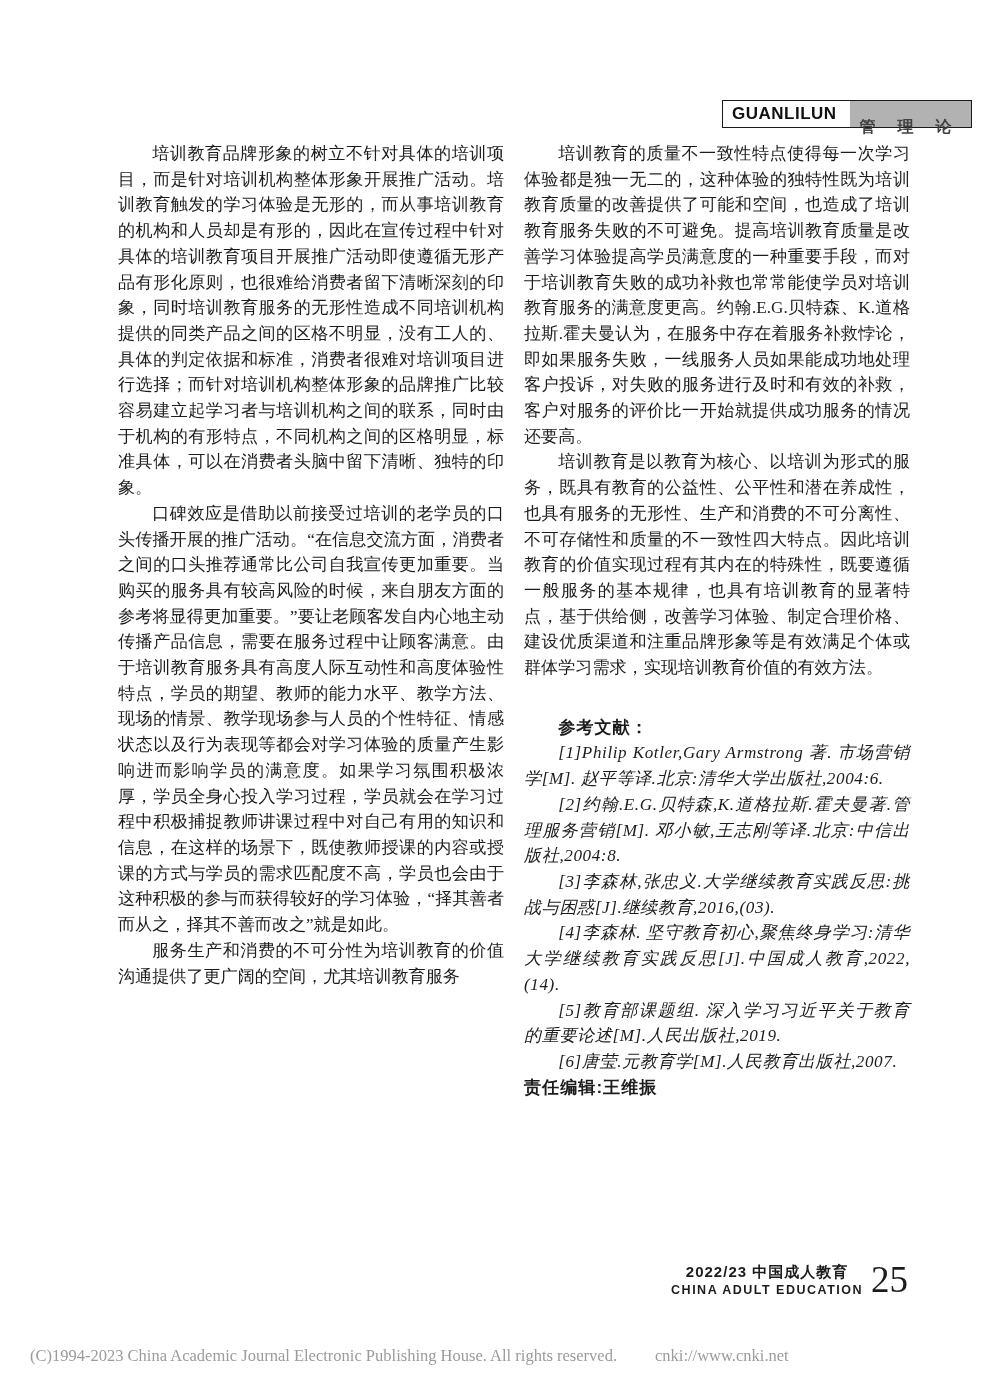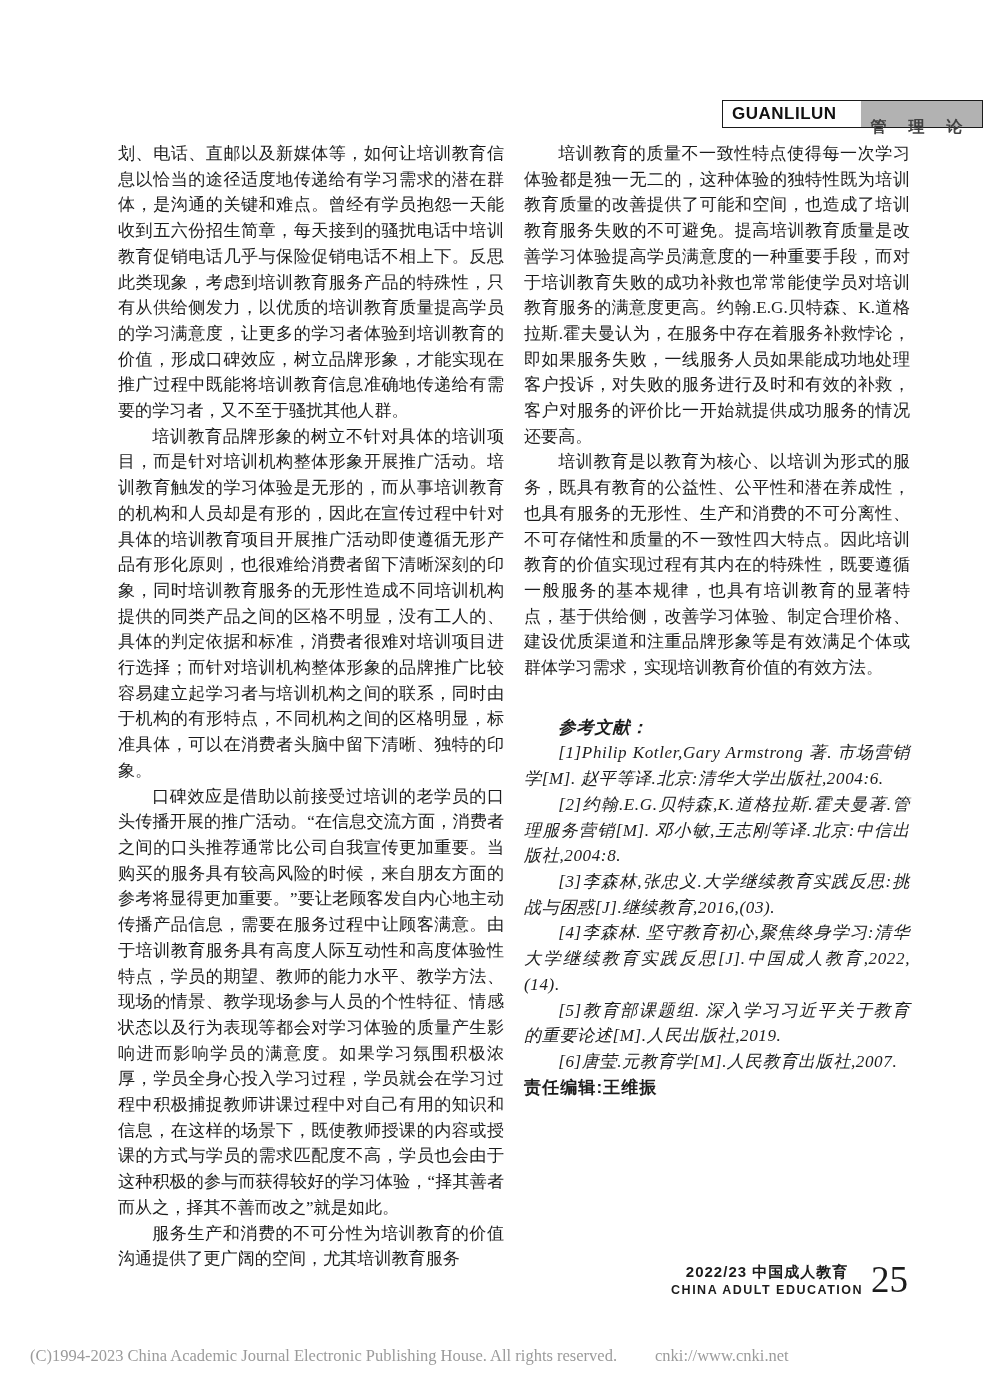--- a/index.html
+++ b/index.html
@@ -15,21 +15,21 @@
   .header-box{
     position:absolute;top:100px;left:722px;
     display:flex;align-items:stretch;
     border:1px solid #1a1a1a;
     height:26px;
   }
   .g-label{
     background:#ffffff;color:#111;
     font-family:"Liberation Sans",sans-serif;
     font-size:17px;font-weight:bold;
-    padding:3px 24px 0 9px;
+    padding:3px 13px 0 9px;
     letter-spacing:0.5px;
   }
   .s-label{
     background:#b2b2b2;color:#404040;
     font-size:16px;font-weight:bold;
     padding:16px 10px 0 10px;
     letter-spacing:9px;
   }
   
   .content{
@@ -42,21 +42,21 @@
     margin:0;
     font-size:17.1px;
     line-height:25.7px;
     text-align:justify;
     text-justify:inter-ideograph;
   }
   .col p.indent{text-indent:2em;}
   
   .refs{margin-top:34px;}
   .refs-heading{
-    font-size:16px;font-weight:bold;font-style:italic;
+    font-size:16px;font-weight:bold;
     text-indent:2em;
     margin:0 0 6px 0;
     letter-spacing:1px;
   }
   .ref-item{
     margin:0;
     font-size:14.8px;
     font-style:italic;
     line-height:24.6px;
     text-align:justify;
@@ -102,21 +102,20 @@
 </head>
 <body>
 
 <div class="header-box">
   <span class="g-label">GUANLILUN</span>
   <span class="s-label">管 理 论</span>
 </div>
 
 <div class="content">
   <div class="col">
-    <p>划、电话、直邮以及新媒体等，如何让培训教育信息以恰当的途径适度地传递给有学习需求的潜在群体，是沟通的关键和难点。曾经有学员抱怨一天能收到五六份招生简章，每天接到的骚扰电话中培训教育促销电话几乎与保险促销电话不相上下。反思此类现象，考虑到培训教育服务产品的特殊性，只有从供给侧发力，以优质的培训教育质量提高学员的学习满意度，让更多的学习者体验到培训教育的价值，形成口碑效应，树立品牌形象，才能实现在推广过程中既能将培训教育信息准确地传递给有需要的学习者，又不至于骚扰其他人群。</p>
     <p class="indent">培训教育品牌形象的树立不针对具体的培训项目，而是针对培训机构整体形象开展推广活动。培训教育触发的学习体验是无形的，而从事培训教育的机构和人员却是有形的，因此在宣传过程中针对具体的培训教育项目开展推广活动即使遵循无形产品有形化原则，也很难给消费者留下清晰深刻的印象，同时培训教育服务的无形性造成不同培训机构提供的同类产品之间的区格不明显，没有工人的、具体的判定依据和标准，消费者很难对培训项目进行选择；而针对培训机构整体形象的品牌推广比较容易建立起学习者与培训机构之间的联系，同时由于机构的有形特点，不同机构之间的区格明显，标准具体，可以在消费者头脑中留下清晰、独特的印象。</p>
     <p class="indent">口碑效应是借助以前接受过培训的老学员的口头传播开展的推广活动。“在信息交流方面，消费者之间的口头推荐通常比公司自我宣传更加重要。当购买的服务具有较高风险的时候，来自朋友方面的参考将显得更加重要。”要让老顾客发自内心地主动传播产品信息，需要在服务过程中让顾客满意。由于培训教育服务具有高度人际互动性和高度体验性特点，学员的期望、教师的能力水平、教学方法、现场的情景、教学现场参与人员的个性特征、情感状态以及行为表现等都会对学习体验的质量产生影响进而影响学员的满意度。如果学习氛围积极浓厚，学员全身心投入学习过程，学员就会在学习过程中积极捕捉教师讲课过程中对自己有用的知识和信息，在这样的场景下，既使教师授课的内容或授课的方式与学员的需求匹配度不高，学员也会由于这种积极的参与而获得较好的学习体验，“择其善者而从之，择其不善而改之”就是如此。</p>
     <p class="indent">服务生产和消费的不可分性为培训教育的价值沟通提供了更广阔的空间，尤其培训教育服务</p>
   </div>
   <div class="col">
     <p class="indent">培训教育的质量不一致性特点使得每一次学习体验都是独一无二的，这种体验的独特性既为培训教育质量的改善提供了可能和空间，也造成了培训教育服务失败的不可避免。提高培训教育质量是改善学习体验提高学员满意度的一种重要手段，而对于培训教育失败的成功补救也常常能使学员对培训教育服务的满意度更高。约翰.E.G.贝特森、K.道格拉斯.霍夫曼认为，在服务中存在着服务补救悖论，即如果服务失败，一线服务人员如果能成功地处理客户投诉，对失败的服务进行及时和有效的补救，客户对服务的评价比一开始就提供成功服务的情况还要高。</p>
     <p class="indent">培训教育是以教育为核心、以培训为形式的服务，既具有教育的公益性、公平性和潜在养成性，也具有服务的无形性、生产和消费的不可分离性、不可存储性和质量的不一致性四大特点。因此培训教育的价值实现过程有其内在的特殊性，既要遵循一般服务的基本规律，也具有培训教育的显著特点，基于供给侧，改善学习体验、制定合理价格、建设优质渠道和注重品牌形象等是有效满足个体或群体学习需求，实现培训教育价值的有效方法。</p>
 
     <div class="refs">
       <p class="refs-heading">参考文献：</p>

